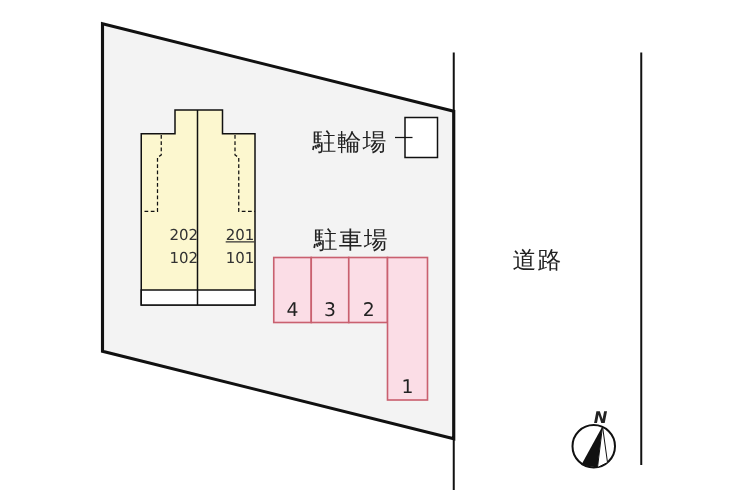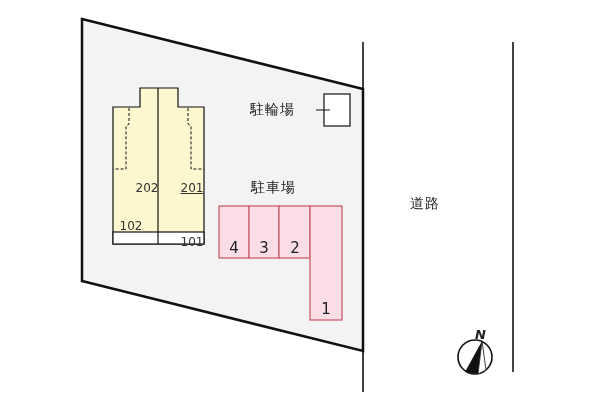--- a/index.html
+++ b/index.html
@@ -1,20 +1,20 @@
 <!DOCTYPE html>
 <html><head>
   <meta charset="utf-8">
   <style>
     html, body { margin:0; padding:0; background:#ffffff; }
     body { width:600px; height:400px; position:relative; overflow:hidden;
            font-family: "DejaVu Sans", "Liberation Sans", sans-serif; }
     svg { position:absolute; left:0; top:0; }
     .lbl { position:absolute; color:#222; white-space:nowrap; }
-    .jp { font-size:14px; letter-spacing:1px; }
+    .jp { font-size:19px; letter-spacing:1px; }
     .unit-num { font-size:12px; color:#333; text-align:center; line-height:17px; position:absolute; width:70px; }
     .space-num { font-size:15px; color:#222; position:absolute; text-align:center; width:30px; }
   </style>
 </head>
 <body>
 
 <svg width="600" height="400" viewBox="0 0 600 400">
 
   <polygon points="82,19 363,89 363,351 82,281" fill="#f3f3f3" stroke="#111" stroke-width="2.5"></polygon>
 
@@ -49,25 +49,25 @@
     <polygon points="482,341 478,374 486,370" fill="#fff" stroke="#111" stroke-width="0.8"></polygon>
   </g>
 </svg>
 
 <div class="lbl jp" style="left:250px;top:101px;">駐輪場</div>
 <div class="lbl jp" style="left:251px;top:179px;font-family:Liberation Mono, monospace;">駐車場</div>
 <div class="lbl jp" style="left:410px;top:195px;text-align:center;">道路</div>
 
 <div>
   <div class="unit-num" style="left:112px;top:180px;">202</div>
-  <div class="unit-num" style="left:96px;top:198px;margin-top:20px;">102</div>
+  <div class="unit-num" style="left:112px;top:198px;">102</div>
 </div>
 <div>
   <div class="unit-num" style="left:157px;top:180px;text-decoration:underline;">201</div>
-  <div class="unit-num" style="left:157px;top:198px;margin-top:36px;">101</div>
+  <div class="unit-num" style="left:157px;top:198px;">101</div>
 </div>
 
 <div class="space-num" style="left:219px;top:239px;">4</div>
 <div class="space-num" style="left:249px;top:239px;">3</div>
 <div class="space-num" style="left:280px;top:239px;">2</div>
 <div class="space-num" style="left:311px;top:300px;">1</div>
 
 <div class="lbl" style="left:475px;top:327px;font-size:13px;font-weight:bold;font-style:italic;">N</div>
 
 </body></html>

